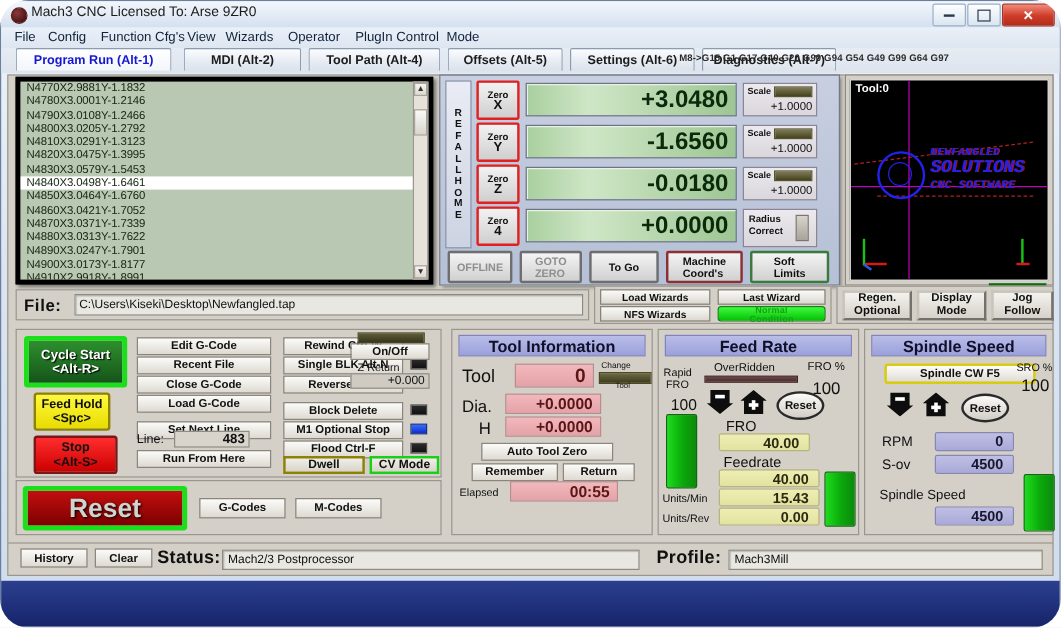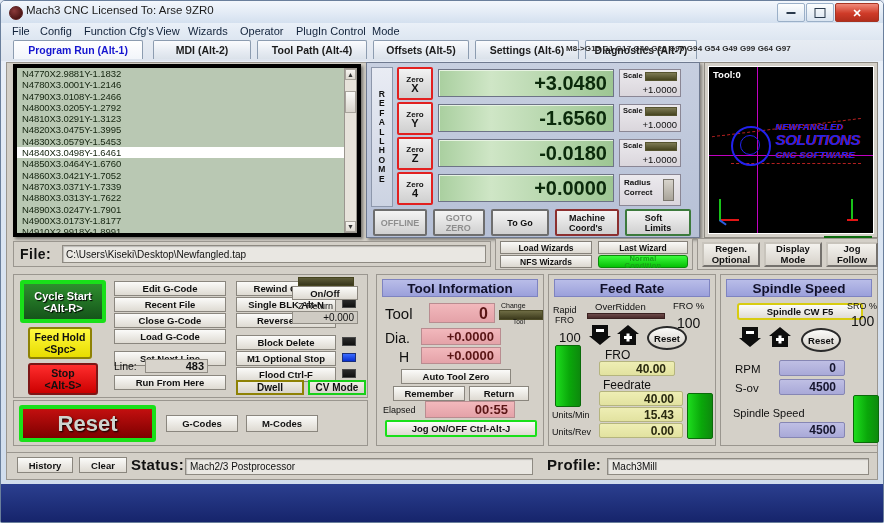--- a/index.html
+++ b/index.html
@@ -1,18 +1,18 @@
 <!DOCTYPE html>
 <html><head>
 <meta charset="utf-8">
 <style>
   html,body{margin:0;padding:0;background:#fff;}
   body{font-family:"Liberation Sans",sans-serif;}
   #app{position:relative;width:884px;height:523px;overflow:hidden;
-       background:linear-gradient(#dfe7f2,#c9d6e8);}
+       background:linear-gradient(#dfe7f2,#c9d6e8);border-radius:24px;}
 
   
   .win-frame{position:absolute;left:0;top:0;width:884px;height:523px;
      border:1px solid #6a7f9c;box-sizing:border-box;
      background:linear-gradient(#eef3fa 0%,#dbe5f2 42%,#cfdcec 100%);
      border-radius:5px 5px 2px 2px;}
   .titlebar{position:absolute;left:1px;top:1px;width:882px;height:22px;
      background:linear-gradient(#f3f7fc 0%,#e4ecf6 50%,#d4e0ef 100%);
      border-radius:4px 4px 0 0;}
   .title-ico{position:absolute;left:8px;top:5px;width:12px;height:12px;border-radius:50%;
@@ -112,21 +112,21 @@
   
   .tpwrap{position:absolute;left:704px;top:62px;width:174px;height:176px;
      background:#d4d0c8;border:1px solid #8e8a82;box-sizing:border-box;padding:3px;}
   .tp{position:relative;width:100%;height:100%;background:#000;border:1px solid #fff;
      box-sizing:border-box;overflow:hidden;}
   .tp .tool{position:absolute;left:4px;top:2px;font-size:9.5px;color:#fff;font-weight:bold;}
   .tp .vline{position:absolute;left:48px;top:0;width:1px;height:100%;background:#c000c0;}
   .tp .hline{position:absolute;left:0;top:88px;width:100%;height:1px;background:#c000c0;}
   .logo{position:absolute;left:18px;top:55px;width:140px;height:45px;}
   .logo .l1,.logo .l2,.logo .l3{position:absolute;left:48px;color:#2222ee;font-weight:bold;
-     font-style:italic;text-shadow:1px 0 0 #aa1111;white-space:nowrap;}
+     font-style:italic;text-shadow:1px 0 0 #aa1111;white-space:nowrap;font-family:Liberation Mono, monospace;}
   .logo .l1{top:0;font-size:9px;letter-spacing:.4px;}
   .logo .l2{top:9px;font-size:15px;letter-spacing:-.3px;}
   .logo .l3{top:27px;font-size:9.5px;letter-spacing:.2px;}
   .logo .seal{position:absolute;left:4px;top:4px;width:36px;height:36px;border-radius:50%;
      border:2px solid #2222ee;}
   .logo .seal:after{content:"";position:absolute;left:7px;top:7px;width:18px;height:18px;
      border-radius:50%;border:1px solid #2222ee;}
   .dashed{position:absolute;left:4px;top:60px;width:150px;height:26px;
      border-top:1px dashed #b42020;transform:rotate(-7deg);}
   .dashed2{position:absolute;left:22px;top:96px;width:130px;height:1px;border-top:1px dashed #b42020;}
@@ -517,21 +517,20 @@
     <div style="position:absolute;left:136px;top:43px;font-size:6.5px;color:#101010">Tool</div>
     <div class="slabel" style="left:8px;top:55px;font-size:14px">Dia.</div>
     <div class="pinkfld" style="left:44px;top:53px;width:80px;height:17px;font-size:13px;line-height:16px">+0.0000</div>
     <div class="slabel" style="left:22px;top:74px;font-size:14px">H</div>
     <div class="pinkfld" style="left:44px;top:72px;width:80px;height:17px;font-size:13px;line-height:16px">+0.0000</div>
     <div class="pbtn" style="left:24px;top:94px;width:110px">Auto Tool Zero</div>
     <div class="pbtn" style="left:16px;top:111px;width:72px">Remember</div>
     <div class="pbtn" style="left:92px;top:111px;width:60px">Return</div>
     <div class="slabel" style="left:6px;top:130px;font-size:9px">Elapsed</div>
     <div class="pinkfld" style="left:48px;top:126px;width:90px;height:17px;font-size:13px;line-height:16px">00:55</div>
-    <div class="jogon">Jog ON/OFF Ctrl-Alt-J</div>
   </div>
 
   <div class="pnl" style="left:548px;top:274px;width:168px;height:172px">
     <div class="pnl-hd">Feed Rate</div>
     <div class="slabel" style="left:46px;top:26px;font-size:9.5px">OverRidden</div>
     <div class="ovbar" style="left:38px;top:38px;width:78px;height:6px"></div>
     <div class="slabel" style="left:124px;top:25px;font-size:9.5px">FRO %</div>
     <div class="slabel" style="left:128px;top:40px;font-size:14px">100</div>
     <div class="slabel" style="left:4px;top:30px;font-size:9px">Rapid</div>
     <div class="slabel" style="left:6px;top:40px;font-size:9px">FRO</div>

